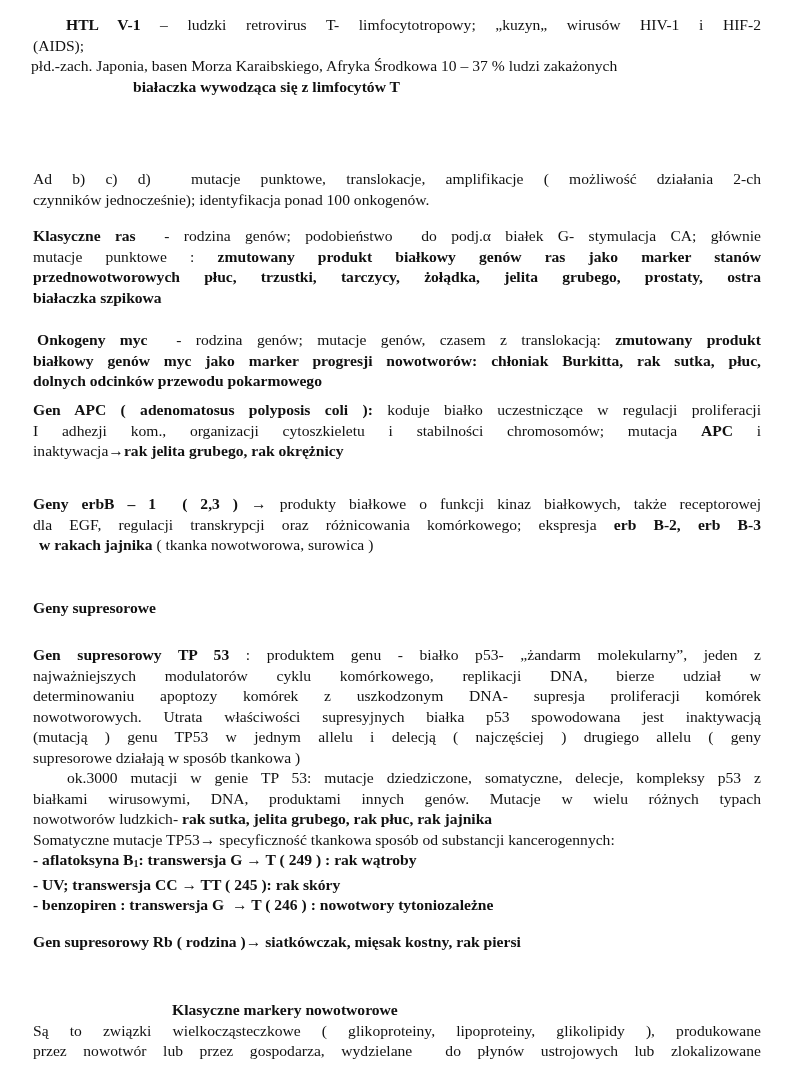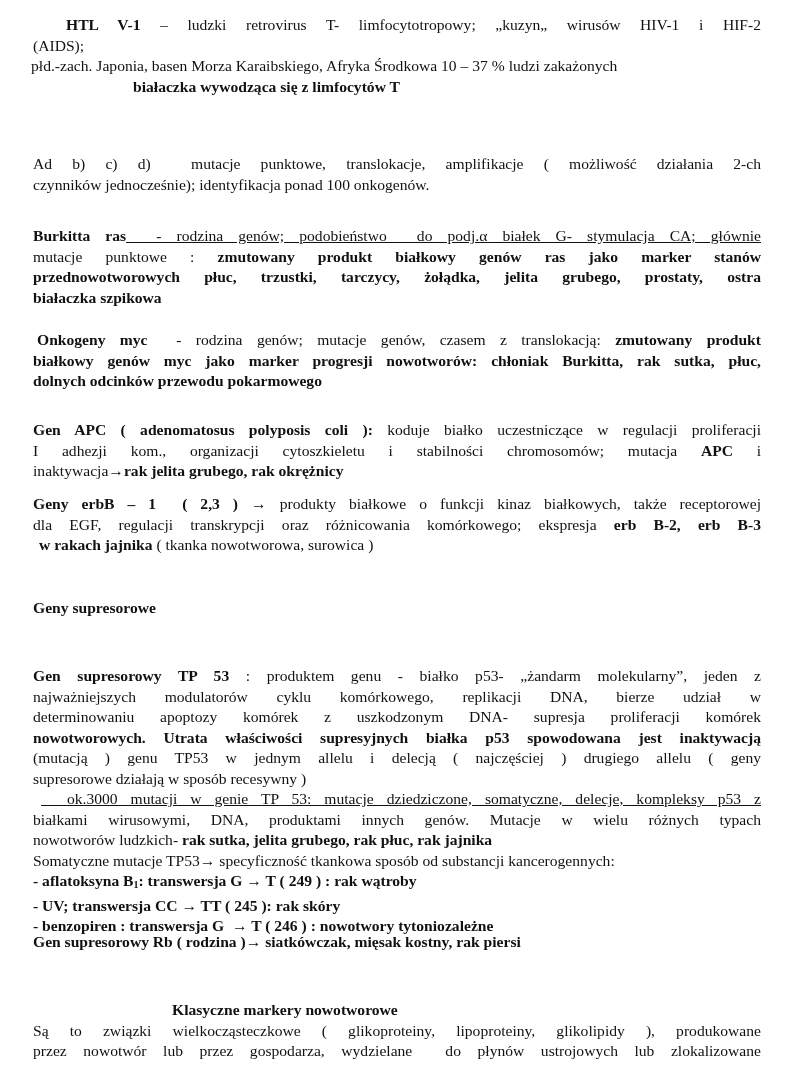--- a/index.html
+++ b/index.html
@@ -17,62 +17,62 @@
 
 <div class="page">
 
   <div class="p" style="top:15px;">
     <span class="ln j" style="padding-left:33px;"><b style="white-space: pre-wrap;">HTL V-1</b><span style="white-space: pre-wrap;"> – ludzki retrovirus T- limfocytotropowy; „kuzyn„ wirusów HIV-1 i HIF-2</span></span>
     <span class="ln"><span style="white-space: pre-wrap;">(AIDS);</span></span>
     <span class="ln" style="margin-left:-2px;"><span style="white-space: pre-wrap;">płd.-zach. Japonia, basen Morza Karaibskiego, Afryka Środkowa 10 – 37 % ludzi zakażonych</span></span>
     <span class="ln" style="padding-left:100px;"><b style="white-space: pre-wrap; margin-top: 38px;">białaczka wywodząca się z limfocytów T</b></span>
   </div>
 
-  <div class="p" style="top:154px;">
+  <div class="p" style="top:169px;">
     <span class="ln j"><span style="white-space: pre-wrap;">Ad b) c) d)  mutacje punktowe, translokacje, amplifikacje ( możliwość działania 2-ch</span></span>
     <span class="ln"><span style="white-space: pre-wrap;">czynników jednocześnie); identyfikacja ponad 100 onkogenów.</span></span>
   </div>
 
   <div class="p" style="top:226px;">
-    <span class="ln j"><b style="white-space: pre-wrap;">Burkitta ras</b><span style="white-space: pre-wrap; text-decoration: underline;">  - rodzina genów; podobieństwo  do podj.α białek G- stymulacja CA; głównie</span></span>
+    <span class="ln j"><b style="white-space: pre-wrap;">Klasyczne ras</b><span style="white-space: pre-wrap;">  - rodzina genów; podobieństwo  do podj.α białek G- stymulacja CA; głównie</span></span>
     <span class="ln j"><span style="white-space: pre-wrap;">mutacje punktowe : </span><b style="white-space: pre-wrap;">zmutowany produkt białkowy genów ras jako marker stanów</b></span>
     <span class="ln j"><b style="white-space: pre-wrap;">przednowotworowych płuc, trzustki, tarczycy, żołądka, jelita grubego, prostaty, ostra</b></span>
     <span class="ln"><b style="white-space: pre-wrap;">białaczka szpikowa</b></span>
   </div>
 
   <div class="p" style="top:330px; left:37px; width:724px;">
     <span class="ln j"><b style="white-space: pre-wrap;">Onkogeny myc</b><span style="white-space: pre-wrap;">  - rodzina genów; mutacje genów, czasem z translokacją: </span><b style="white-space: pre-wrap;">zmutowany produkt</b></span>
     <span class="ln j" style="margin-left:-4px;"><b style="white-space: pre-wrap;">białkowy genów myc jako marker progresji nowotworów: chłoniak Burkitta, rak sutka, płuc,</b></span>
     <span class="ln" style="margin-left:-4px;"><b style="white-space: pre-wrap;">dolnych odcinków przewodu pokarmowego</b></span>
   </div>
 
-  <div class="p" style="top:420px;">
+  <div class="p" style="top:400px;">
     <span class="ln j"><b style="white-space: pre-wrap;">Gen APC ( adenomatosus polyposis coli ):</b><span style="white-space: pre-wrap;"> koduje białko uczestniczące w regulacji proliferacji</span></span>
     <span class="ln j"><span style="white-space: pre-wrap;">I adhezji kom., organizacji cytoszkieletu i stabilności chromosomów; mutacja </span><b style="white-space: pre-wrap;">APC</b><span style="white-space: pre-wrap;"> i</span></span>
     <span class="ln"><span style="white-space: pre-wrap;">inaktywacja→</span><b style="white-space: pre-wrap;">rak jelita grubego, rak okrężnicy</b></span>
   </div>
 
   <div class="p" style="top:494px;">
     <span class="ln j"><b style="white-space: pre-wrap;">Geny erbB – 1  ( 2,3 )</b><span style="white-space: pre-wrap;"> → produkty białkowe o funkcji kinaz białkowych, także receptorowej</span></span>
     <span class="ln j"><span style="white-space: pre-wrap;">dla EGF, regulacji transkrypcji oraz różnicowania komórkowego; ekspresja </span><b style="white-space: pre-wrap;">erb B-2, erb B-3</b></span>
     <span class="ln"><b style="white-space: pre-wrap; margin-left: 6px;">w rakach jajnika</b><span style="white-space: pre-wrap;"> ( tkanka nowotworowa, surowica )</span></span>
   </div>
 
   <div class="p" style="top:598px;">
     <span class="ln"><b style="white-space: pre-wrap;">Geny supresorowe</b></span>
   </div>
 
-  <div class="p" style="top:666px;">
+  <div class="p" style="top:645px;">
     <span class="ln j"><b style="white-space: pre-wrap;">Gen supresorowy TP 53</b><span style="white-space: pre-wrap;"> : produktem genu - białko p53- „żandarm molekularny”, jeden z</span></span>
     <span class="ln j"><span style="white-space: pre-wrap;">najważniejszych modulatorów cyklu komórkowego, replikacji DNA, bierze udział w</span></span>
     <span class="ln j"><span style="white-space: pre-wrap;">determinowaniu apoptozy komórek z uszkodzonym DNA- supresja proliferacji komórek</span></span>
-    <span class="ln j"><span style="white-space: pre-wrap; font-weight: bold;">nowotworowych. Utrata właściwości supresyjnych białka p53 spowodowana jest inaktywacją</span></span>
+    <span class="ln j"><span style="white-space: pre-wrap;">nowotworowych. Utrata właściwości supresyjnych białka p53 spowodowana jest inaktywacją</span></span>
     <span class="ln j"><span style="white-space: pre-wrap;">(mutacją ) genu TP53 w jednym allelu i delecją ( najczęściej ) drugiego allelu ( geny</span></span>
-    <span class="ln"><span style="white-space: pre-wrap;">supresorowe działają w sposób recesywny )</span></span>
-    <span class="ln j" style="padding-left:8px;text-decoration:underline;"><span style="white-space: pre-wrap;">  ok.3000 mutacji w genie TP 53: mutacje dziedziczone, somatyczne, delecje, kompleksy p53 z</span></span>
+    <span class="ln"><span style="white-space: pre-wrap;">supresorowe działają w sposób tkankowa )</span></span>
+    <span class="ln j" style="padding-left:8px;"><span style="white-space: pre-wrap;">  ok.3000 mutacji w genie TP 53: mutacje dziedziczone, somatyczne, delecje, kompleksy p53 z</span></span>
     <span class="ln j"><span style="white-space: pre-wrap;">białkami wirusowymi, DNA, produktami innych genów. Mutacje w wielu różnych typach</span></span>
     <span class="ln"><span style="white-space: pre-wrap;">nowotworów ludzkich- </span><b style="white-space: pre-wrap;">rak sutka, jelita grubego, rak płuc, rak jajnika</b></span>
     <span class="ln"><span style="white-space: pre-wrap;">Somatyczne mutacje TP53→ specyficzność tkankowa sposób od substancji kancerogennych:</span></span>
     <span class="ln"><b style="white-space: pre-wrap;">- aflatoksyna B</b><b style="white-space: pre-wrap;"><sub>1</sub></b><b style="white-space: pre-wrap;">: transwersja G → T ( 249 ) : rak wątroby</b></span>
     <span class="ln"><b style="white-space: pre-wrap;">- UV; transwersja CC → TT ( 245 ): rak skóry</b></span>
     <span class="ln"><b style="white-space: pre-wrap;">- benzopiren : transwersja G  → T ( 246 ) : nowotwory tytoniozależne</b></span>
   </div>
 
   <div class="p" style="top:932px;">
     <span class="ln"><b style="white-space: pre-wrap;">Gen supresorowy Rb ( rodzina )→ siatkówczak, mięsak kostny, rak piersi</b></span>

